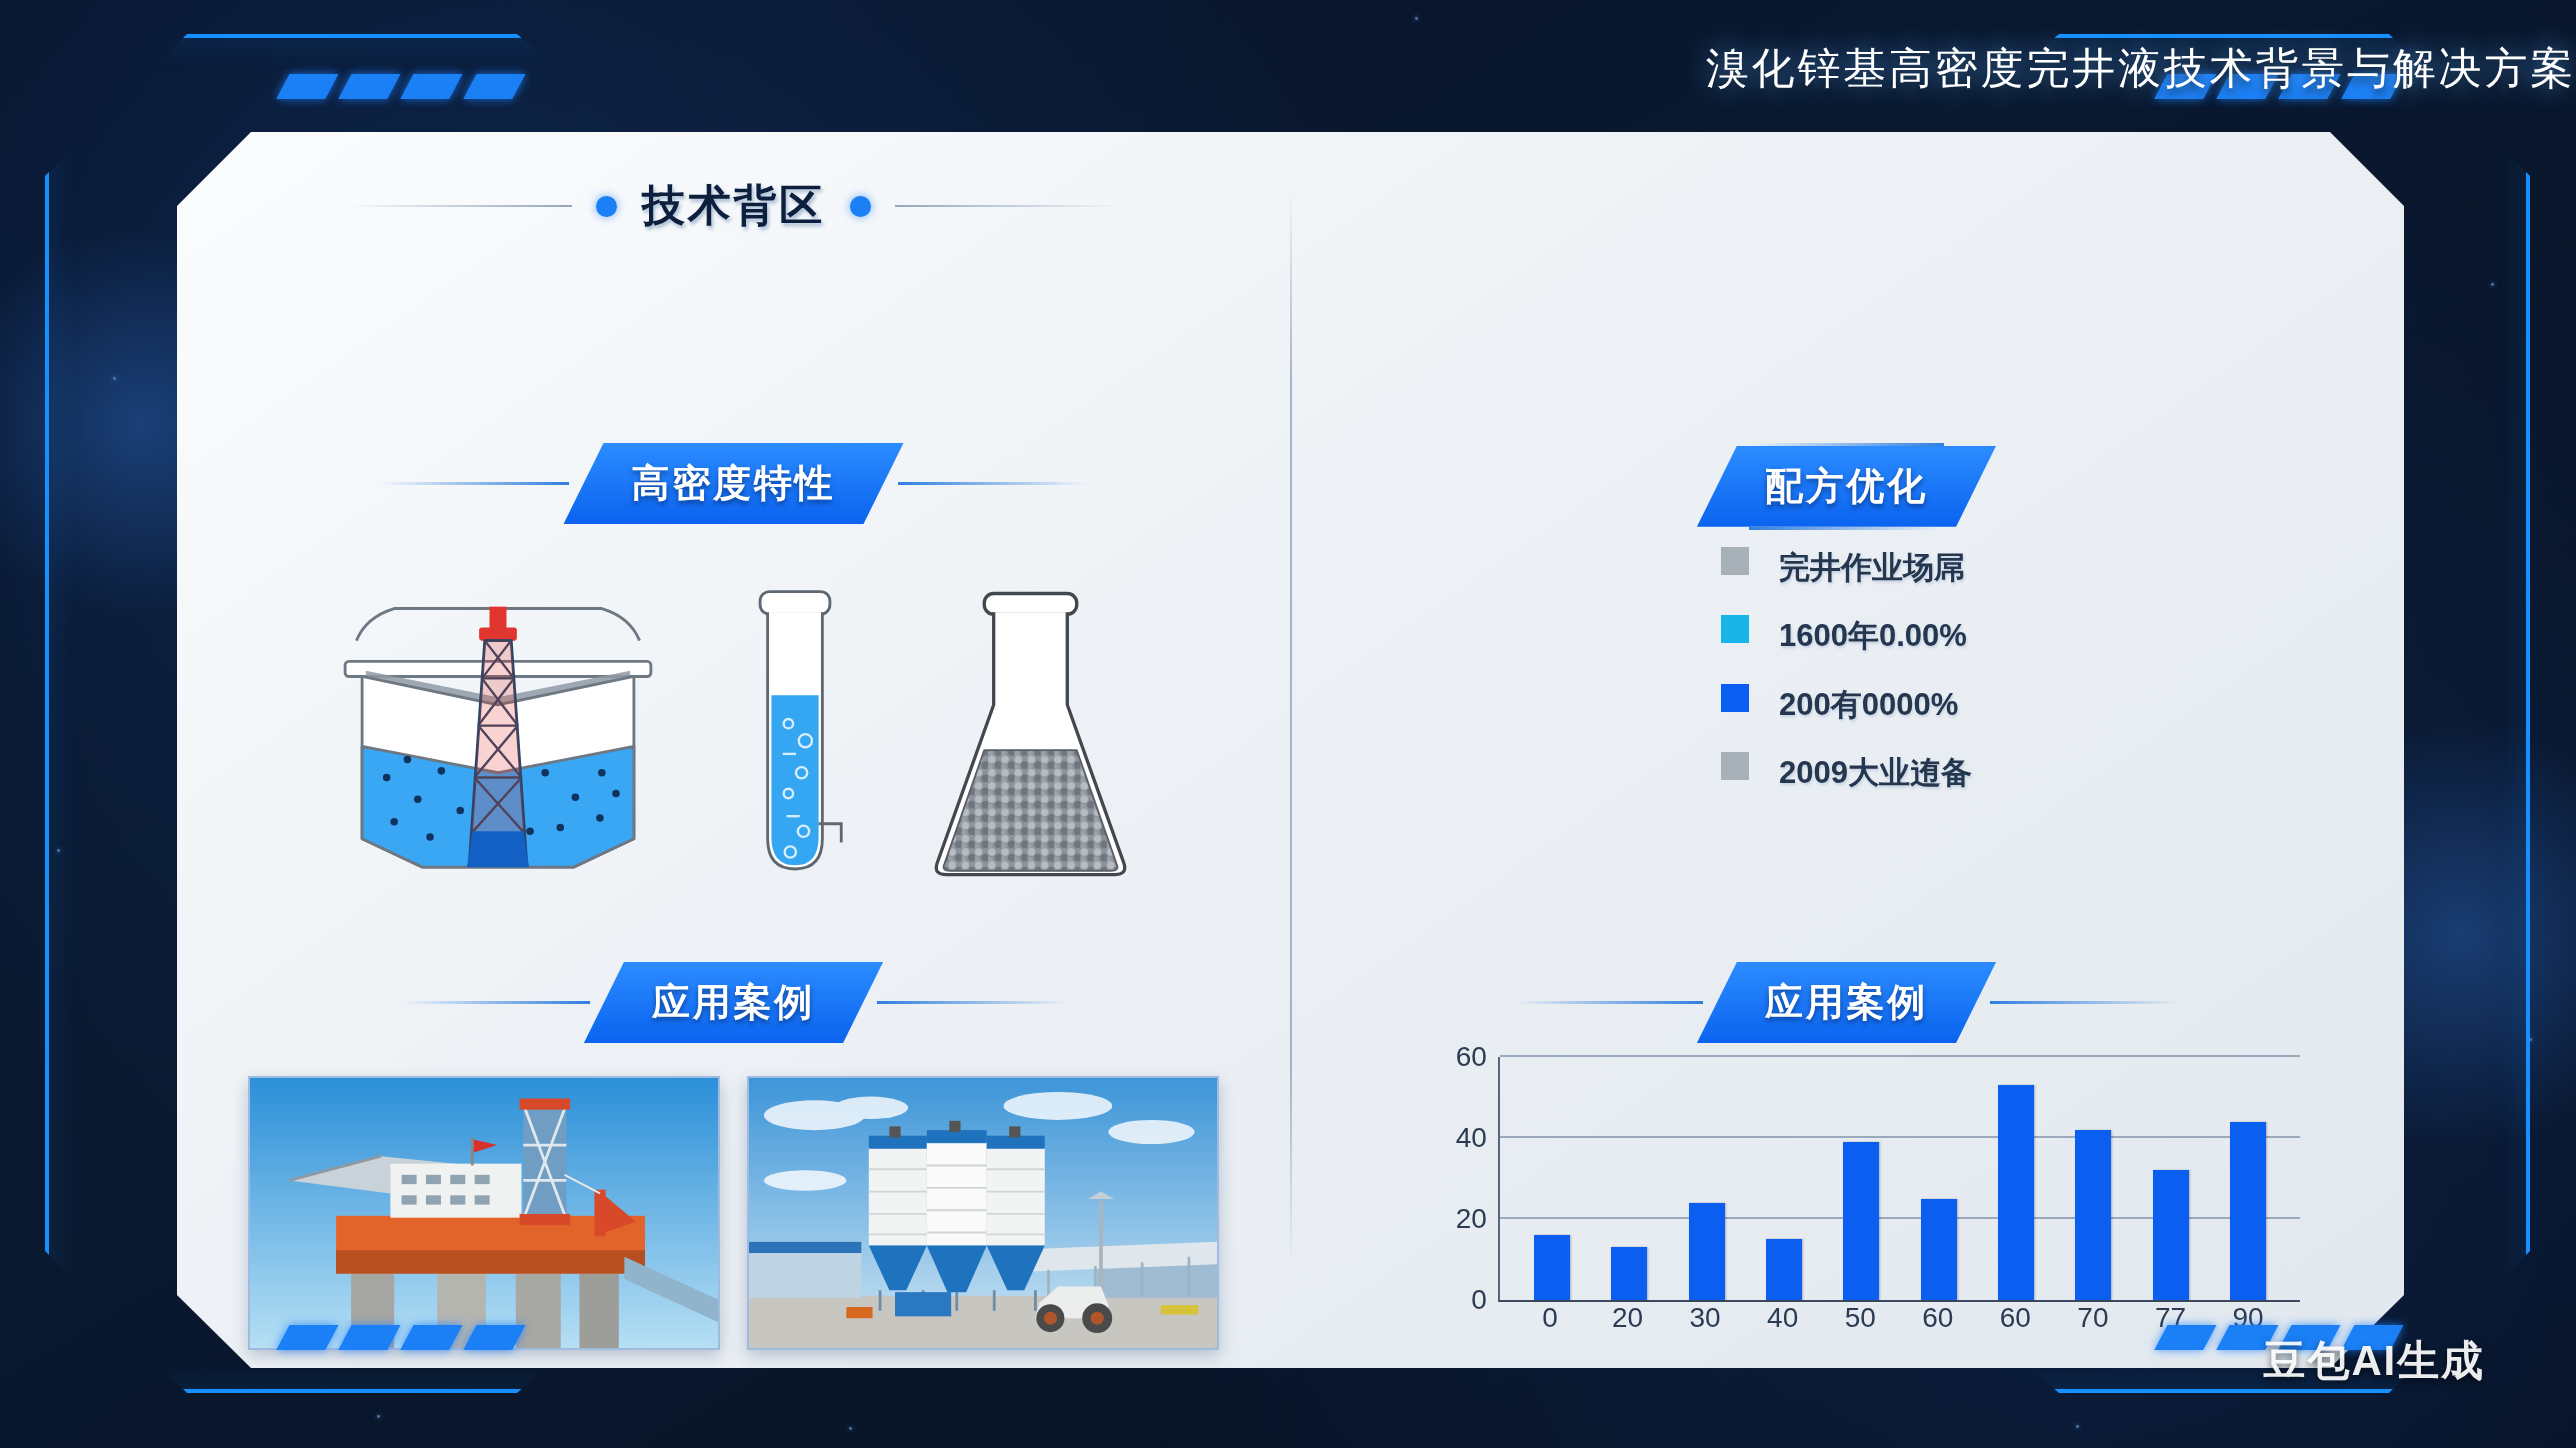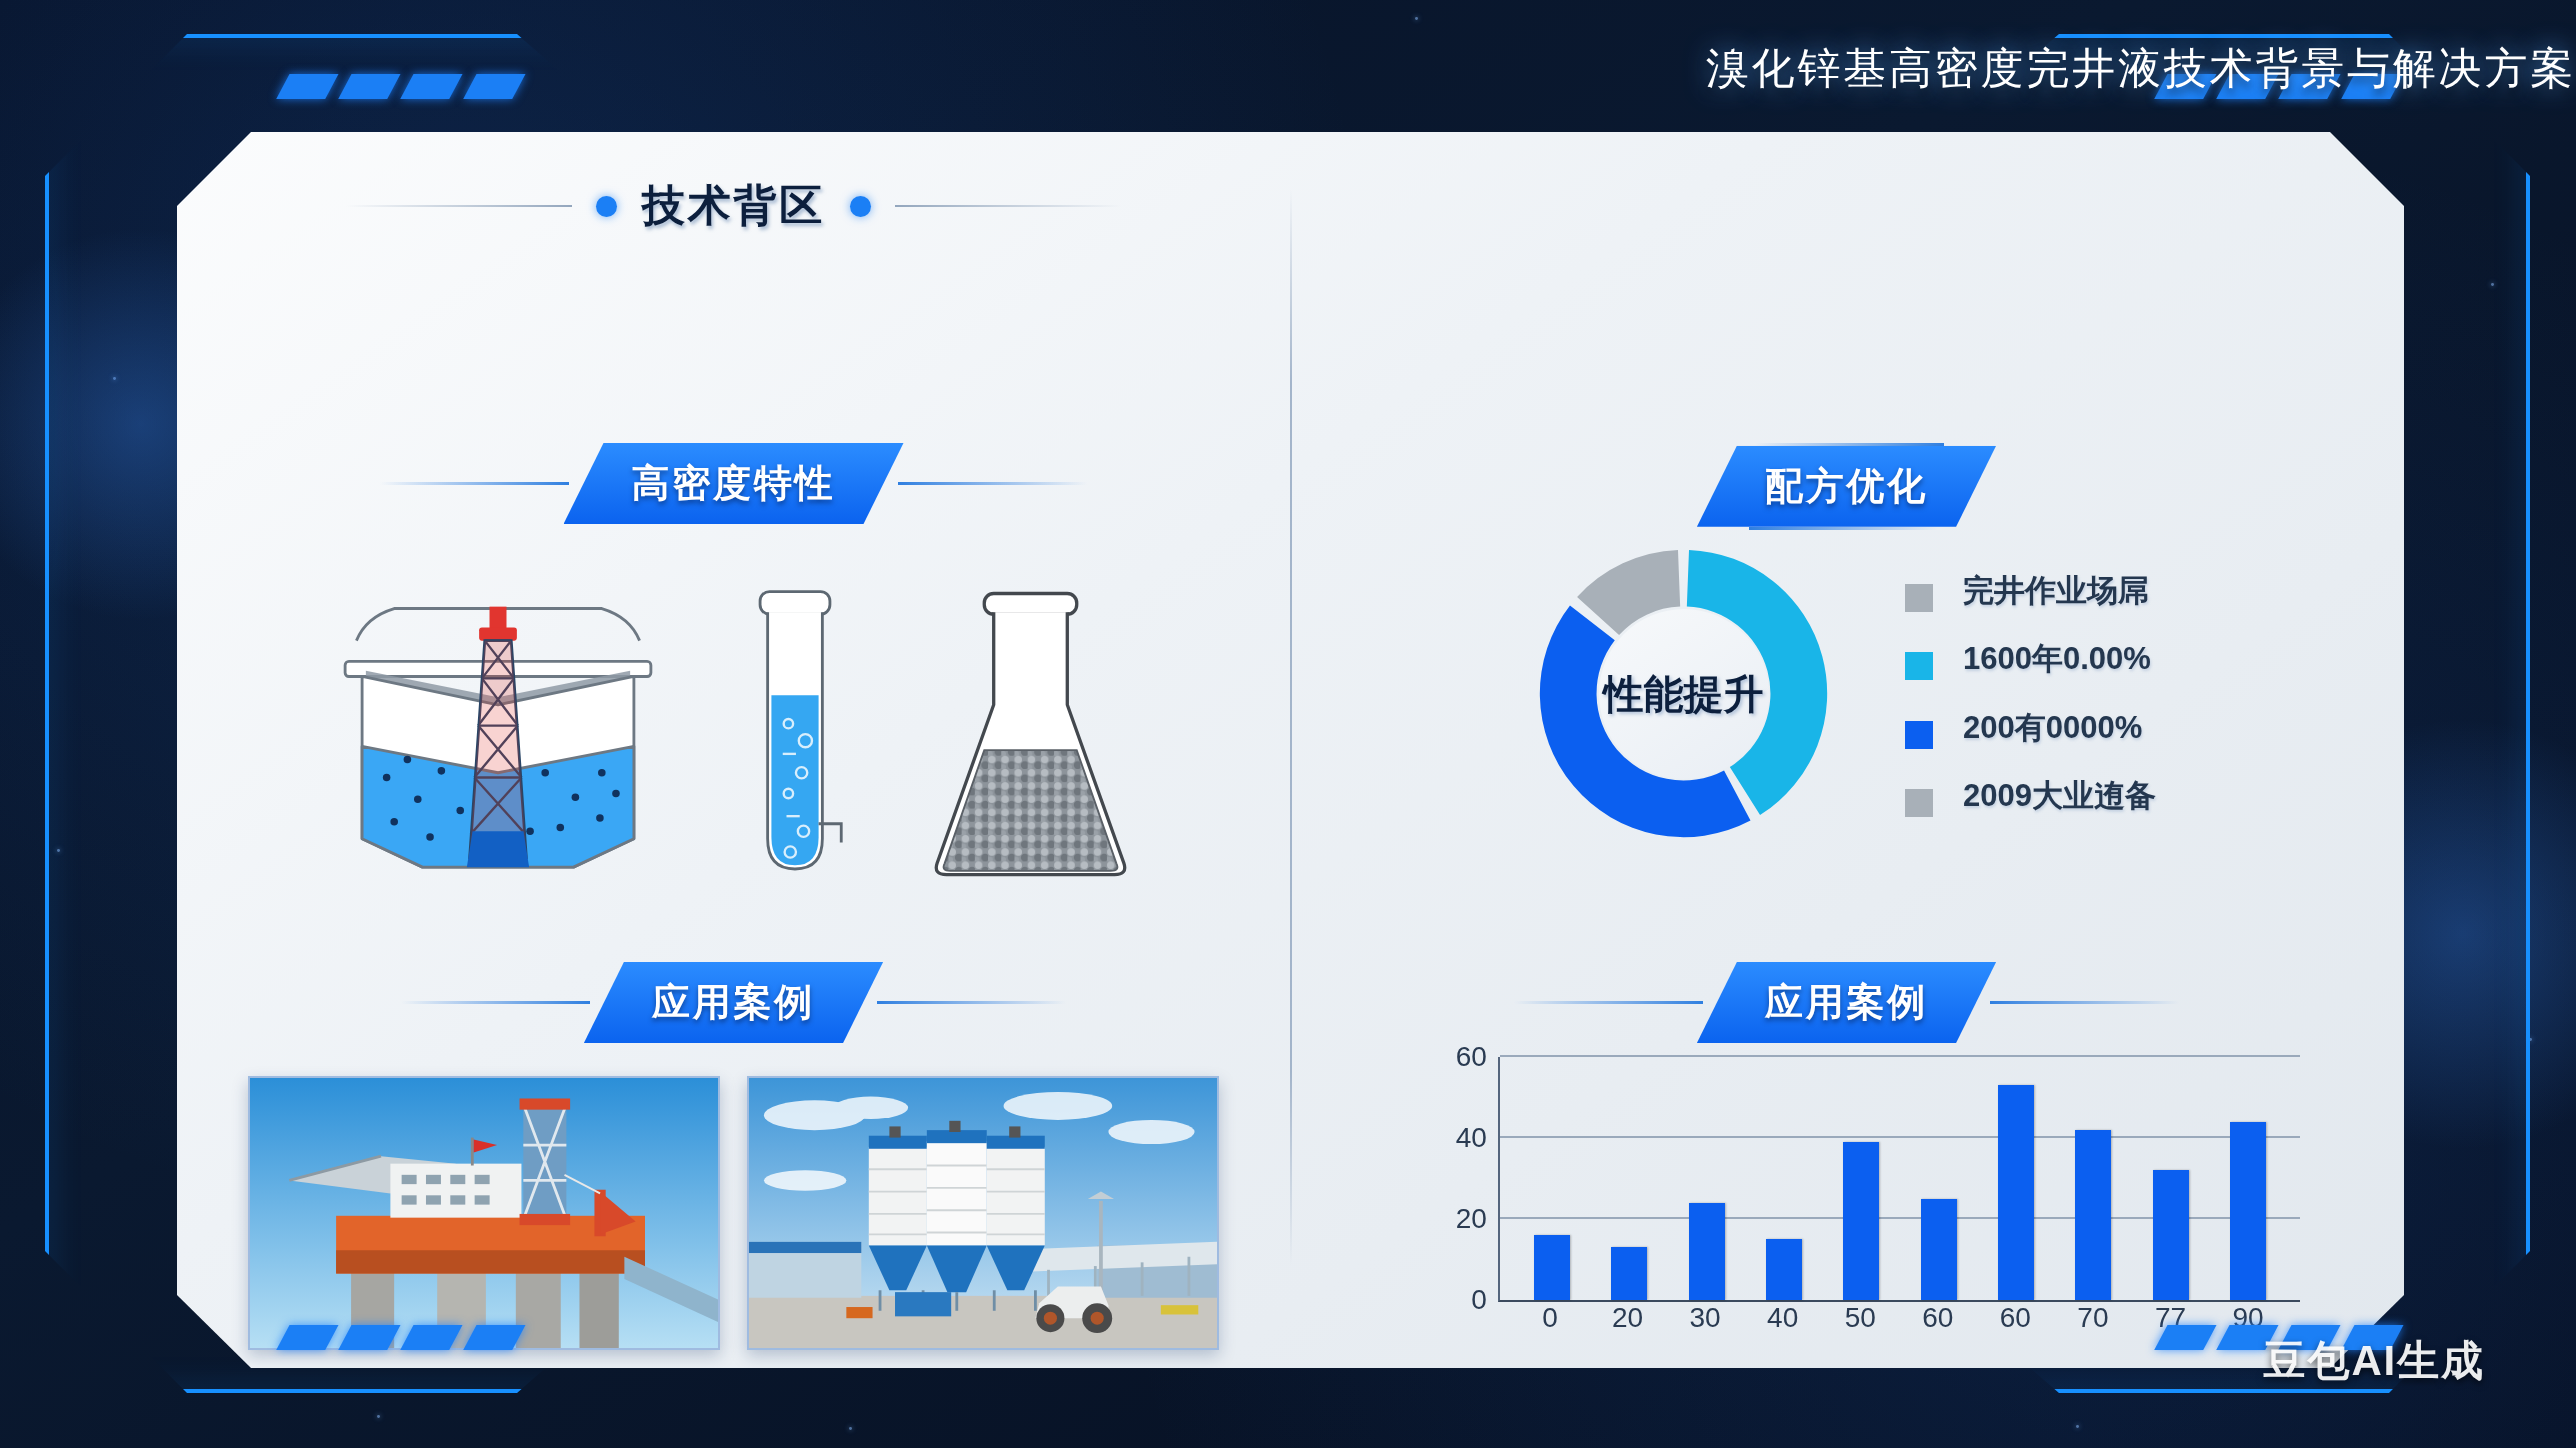--- a/index.html
+++ b/index.html
@@ -110,21 +110,21 @@
   .donut-wrap { position:absolute; left:0; width:1113px; top:415px;
     display:flex; align-items:center; justify-content:center; gap:75px; }
   .donut { position:relative; width:293px; height:293px; }
   .donut .hole { position:absolute; left:50%; top:50%; width:170px; height:170px;
     transform:translate(-50%,-50%); border-radius:50%;
     background:linear-gradient(145deg,#f7f9fb,#e9eef4); }
   .donut .center-txt { position:absolute; left:50%; top:50%;
     transform:translate(-50%,-50%); font-size:40px; font-weight:900;
     color:#0c1f3d; white-space:nowrap; text-shadow:1.9px 2.8px 3.8px rgba(120,150,190,.55); }
   .legend { display:flex; flex-direction:column; gap:26.4px; }
-  .legend-item { display:flex; align-items:flex-end; gap:30px; }
+  .legend-item { display:flex; align-items:flex-start; gap:30px; }
   .legend-sw { width:28px; height:28px; flex:none; }
   .legend-lb { font-size:31px; color:#24374f; font-weight:600;
     white-space:nowrap; text-shadow:0.9px 1.9px 2.8px rgba(140,165,200,.4); }
 
   
   .barchart { position:absolute; left:142px; top:925px; width:868px; height:283px; }
   .bc-plot { position:absolute; left:66px; top:0; right:0; bottom:38px;
     border-left:2.8px solid #54657d; border-bottom:2.8px solid #3b4a5e; }
   .bc-grid { position:absolute; left:0; right:0; height:1.9px; background:#9aa9bb; }
   .bc-ylab { position:absolute; right:calc(100% + 13.2px); transform:translateY(-50%);
@@ -421,29 +421,20 @@
   <div class="col right">
 
 
     <div class="badge-row" style="top:311px;flex-direction:column;">
       <div class="badge-rule l"></div>
       <div class="badge">配方优化</div>
       <div class="badge-rule r"></div>
     </div>
 
     <div class="donut-wrap">
-      <div class="donut">
-        <svg width="293" height="293" viewBox="0 0 310 310">
-            <path d="M160.83494698130306 3.112036705585581 A152 152 0 0 1 235.99719396275094 283.62136125138977 L204.02461739850716 232.8497712837359 A92 92 0 0 0 158.53167843605183 63.067811690222854 Z" fill="#19b5e8"></path>
-            <path d="M225.8907693316635 289.4563082326928 A152 152 0 0 1 34.89643811889512 61.838127844747504 L82.30573886143652 98.61255106392612 A92 92 0 0 0 197.90757091127 236.38144971978772 Z" fill="#0b5ff0"></path>
-            <path d="M42.39770136441396 52.89847042290552 A152 152 0 0 1 149.1650530186969 3.112036705585581 L151.46832156394814 63.067811690222854 A92 92 0 0 0 86.84597714161897 93.20170578228492 Z" fill="#a8b0b8"></path>
-          </svg>
-        <div class="hole"></div>
-        <div class="center-txt">性能提升</div>
-      </div>
       <div class="legend">
         <div class="legend-item">
           <span class="legend-sw" style="background:#a8b0b8"></span>
           <span class="legend-lb">完井作业场屌</span>
         </div>
         <div class="legend-item">
           <span class="legend-sw" style="background:#19b5e8"></span>
           <span class="legend-lb">1600年0.00%</span>
         </div>
         <div class="legend-item">

